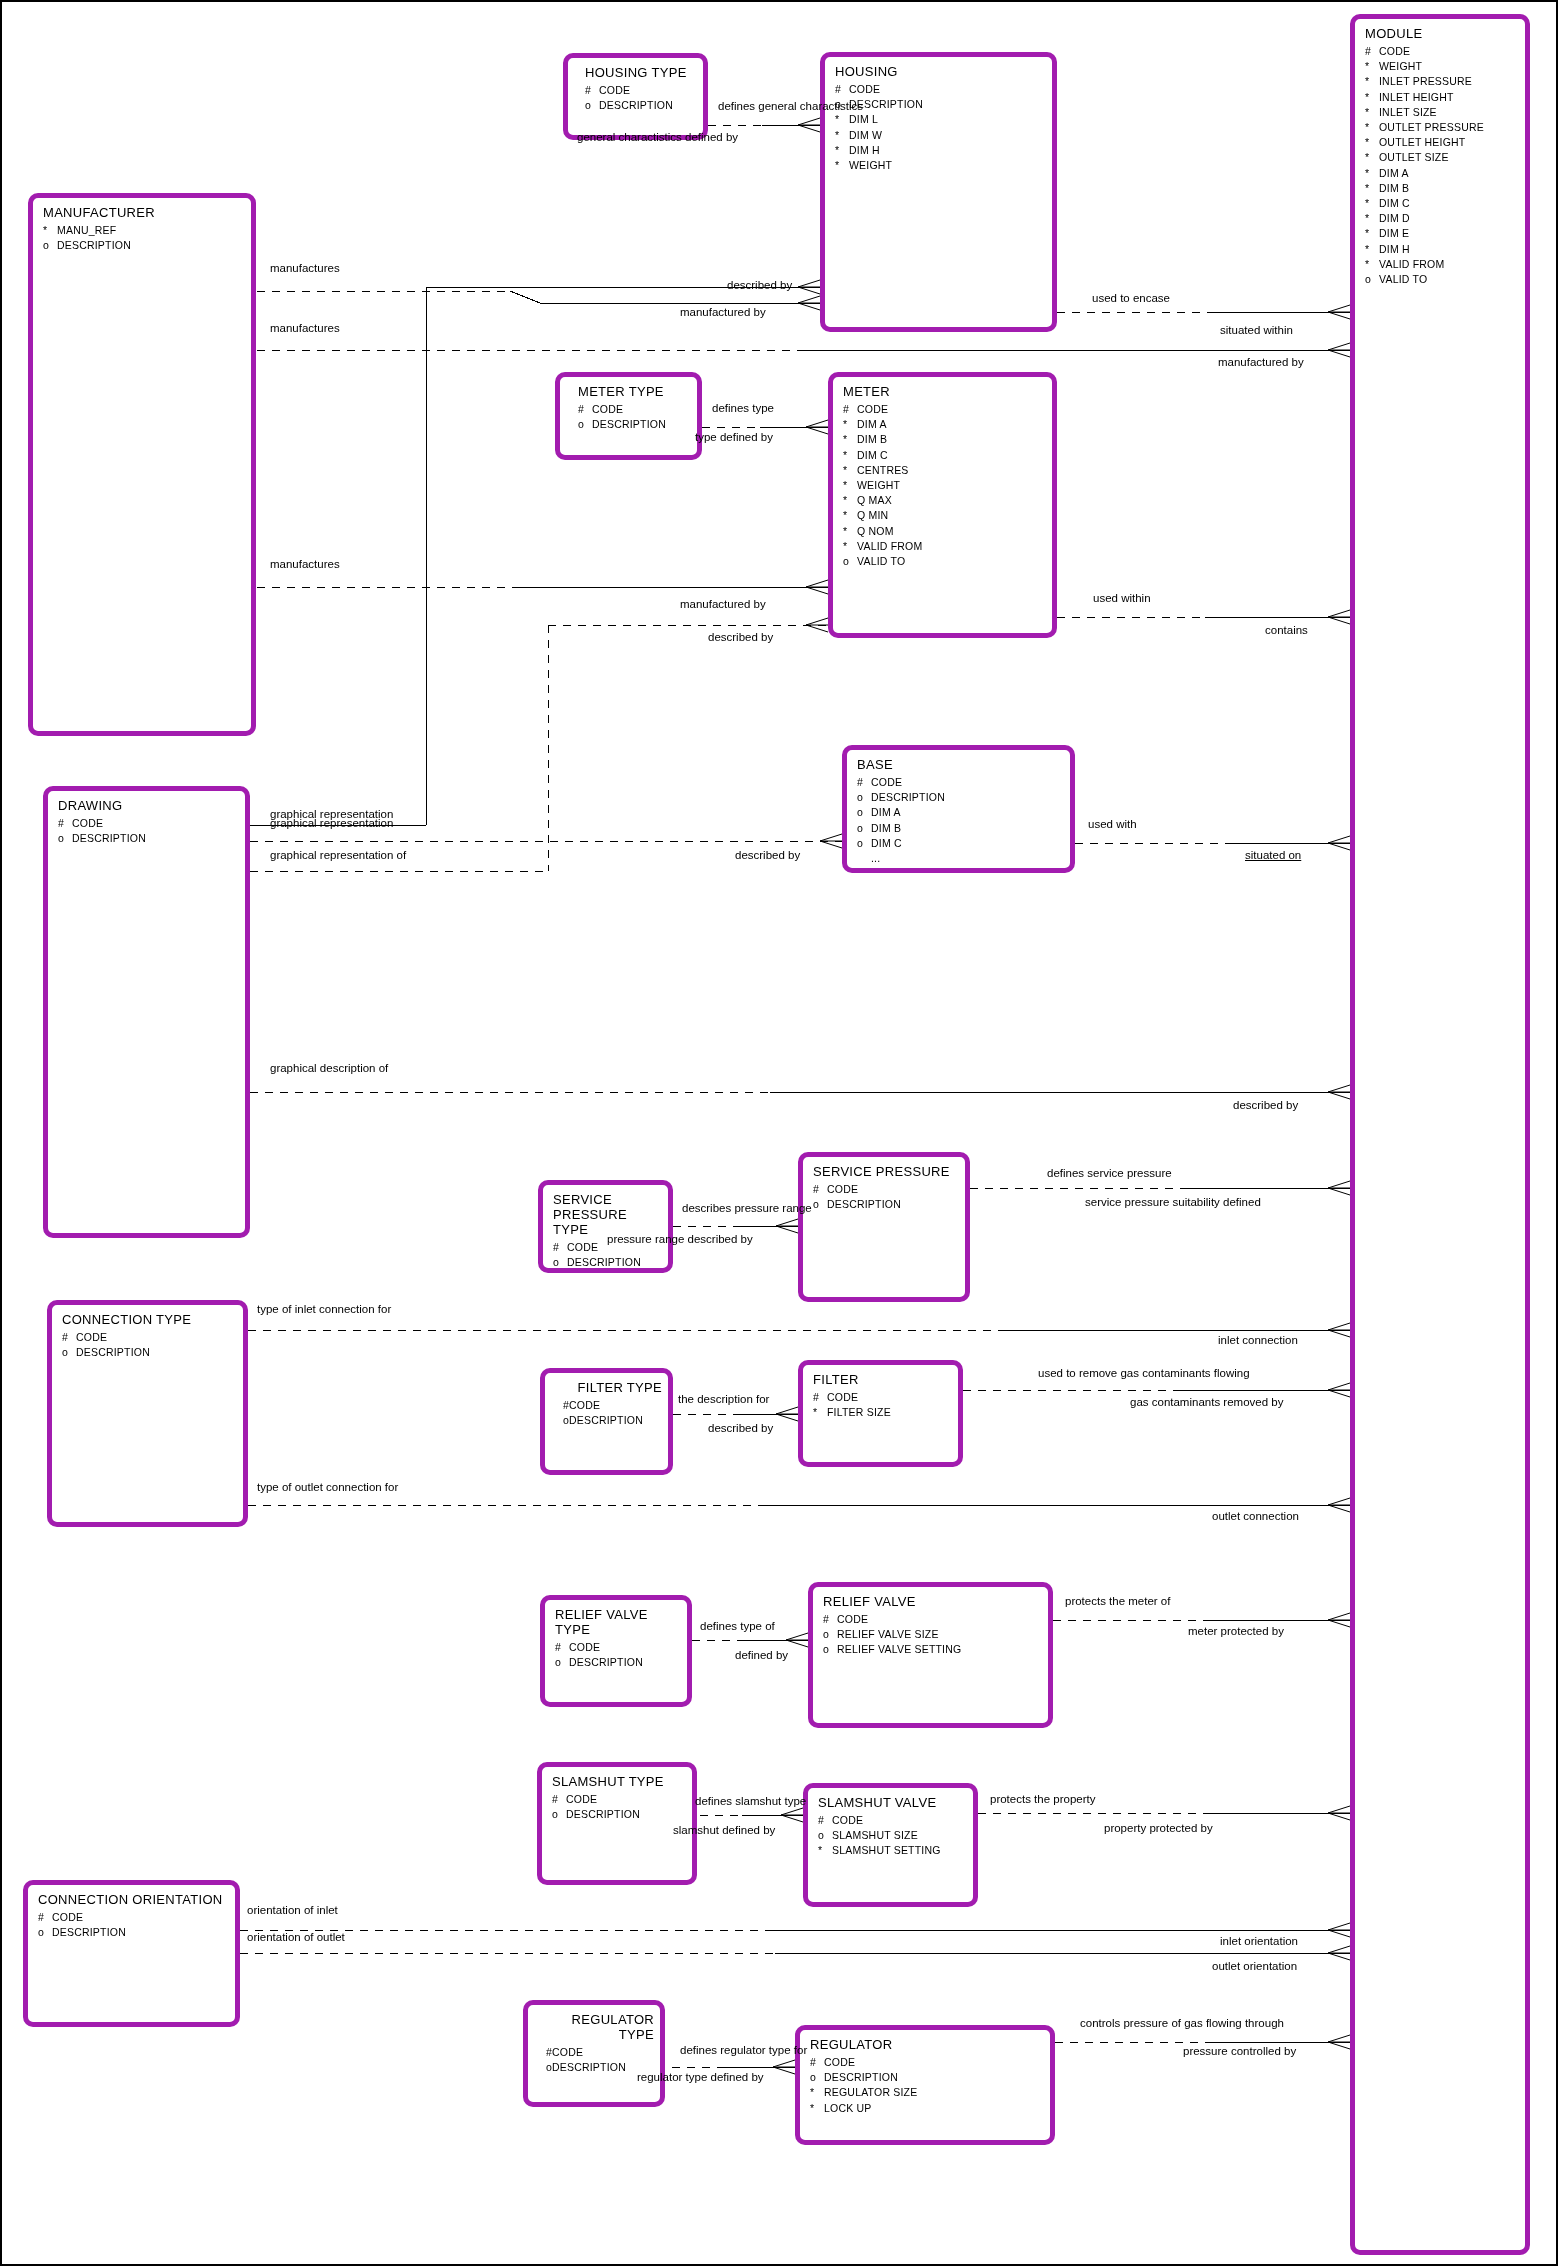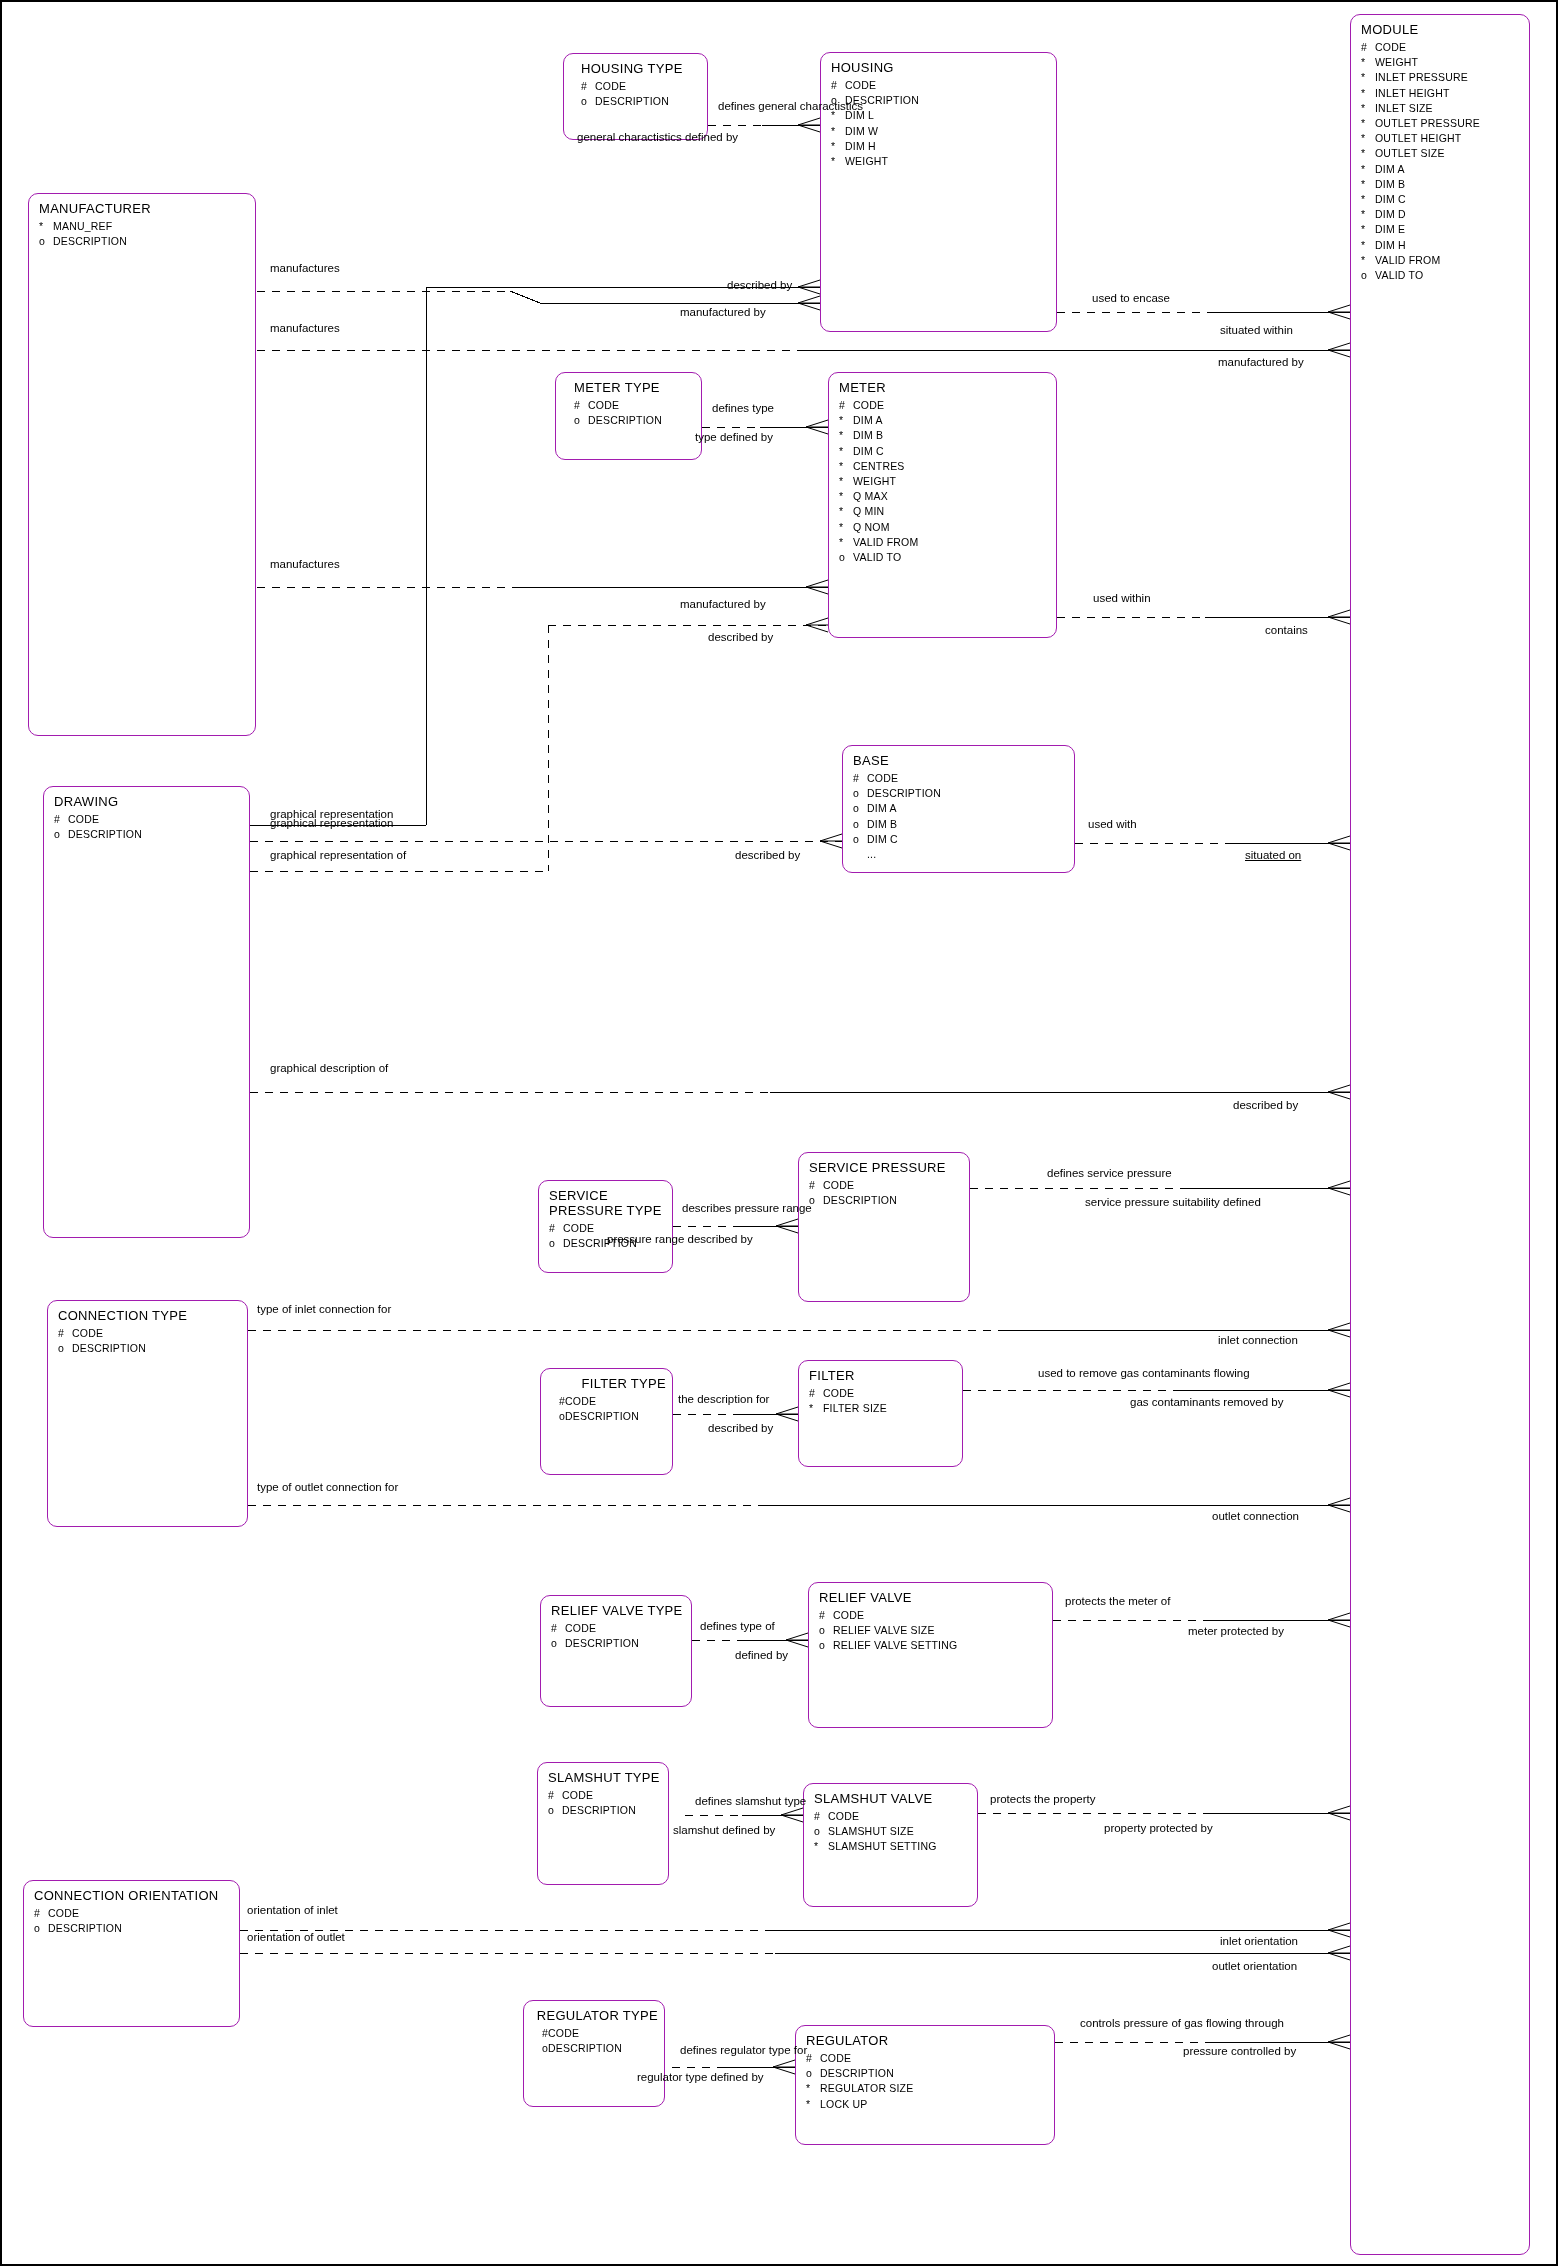--- a/index.html
+++ b/index.html
@@ -2,21 +2,21 @@
 <html><head>
 <meta charset="utf-8">
 <style>
   html,body{margin:0;padding:0;background:#fff;}
   body{position:relative;width:1558px;height:2266px;overflow:hidden;
        font-family:"Liberation Sans",sans-serif;color:#000;}
   .page-border{position:absolute;left:0;top:0;right:0;bottom:0;
        border:2px solid #000;pointer-events:none;z-index:5;}
   #wires{position:absolute;left:0;top:0;z-index:1;}
   .entity{position:absolute;box-sizing:border-box;background:#fff;
-       border:1px solid #a21caf;border-radius:10px;padding:7px 6px 0 10px;z-index:2;}
+       border:5px solid #a21caf;border-radius:10px;padding:7px 6px 0 10px;z-index:2;}
   .entity .t{font-size:13px;line-height:15px;letter-spacing:.3px;margin-bottom:3px;white-space:pre-line;}
   .attr{display:flex;font-size:10.5px;line-height:15.2px;letter-spacing:.2px;}
   .attr .p{width:14px;flex:none;}
   .attr .n{white-space:nowrap;}
   .lbl{position:absolute;font-size:11.5px;line-height:13px;white-space:nowrap;z-index:3;}
 </style>
 </head>
 <body>
 
 <div class="page-border"></div>
@@ -389,21 +389,21 @@
       </div>
       <div class="attr">
         <span class="p">o</span>
         <span class="n">RELIEF VALVE SIZE</span>
       </div>
       <div class="attr">
         <span class="p">o</span>
         <span class="n">RELIEF VALVE SETTING</span>
       </div>
     </div>
-    <div class="entity" style="left: 537px; top: 1762px; width: 132px; height: 123px;">
+    <div class="entity" style="left: 537px; top: 1762px; width: 160px; height: 123px;">
       <div class="t">SLAMSHUT TYPE</div>
       <div class="attr">
         <span class="p">#</span>
         <span class="n">CODE</span>
       </div>
       <div class="attr">
         <span class="p">o</span>
         <span class="n">DESCRIPTION</span>
       </div>
     </div>

